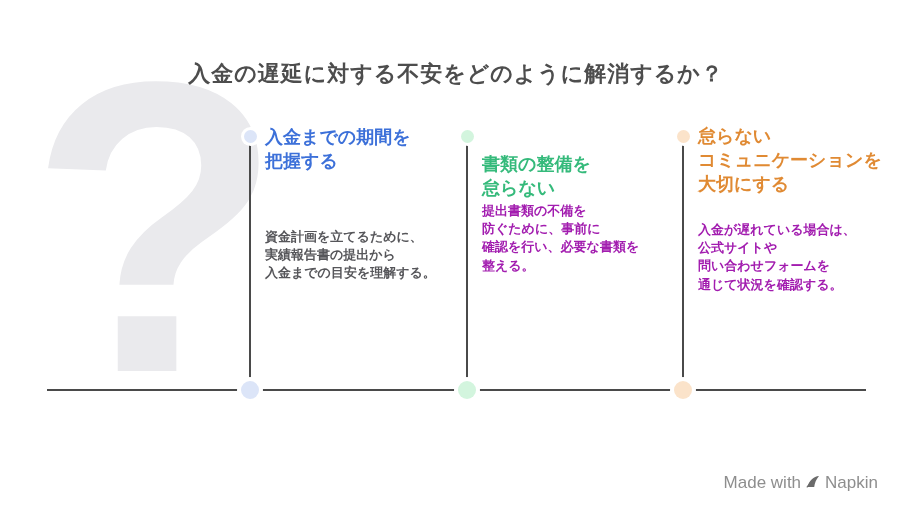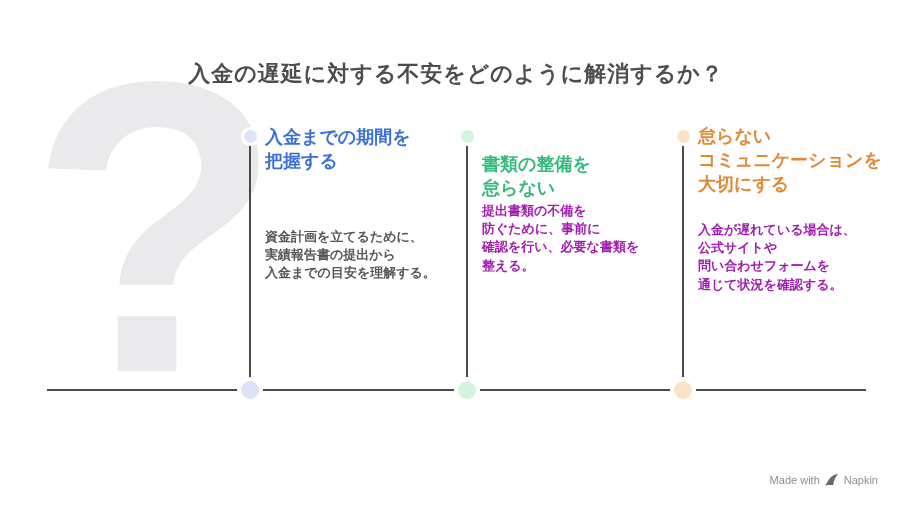--- a/index.html
+++ b/index.html
@@ -102,23 +102,23 @@
     width: 215px;
   }
   .c1 .body-text { top: 228px; }
   .c2 .body-text { top: 202px; }
   .c3 .body-text { top: 221px; }
   .watermark {
     position: absolute;
     right: 34px;
     top: 473px;
     display: flex;
-    align-items: center;
+    align-items: flex-start;
     gap: 5px;
-    font-size: 11px;
+    font-size: 17px;
     color: #8e8e8e;
     z-index: 3;
   }
   .napkin-logo-icon {
     display: inline-block;
     width: 14px;
     height: 13px;
   }
 </style>
 </head>

